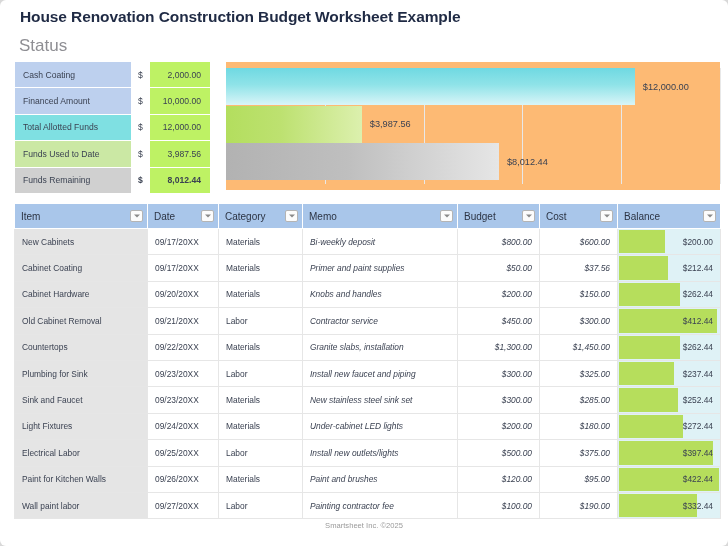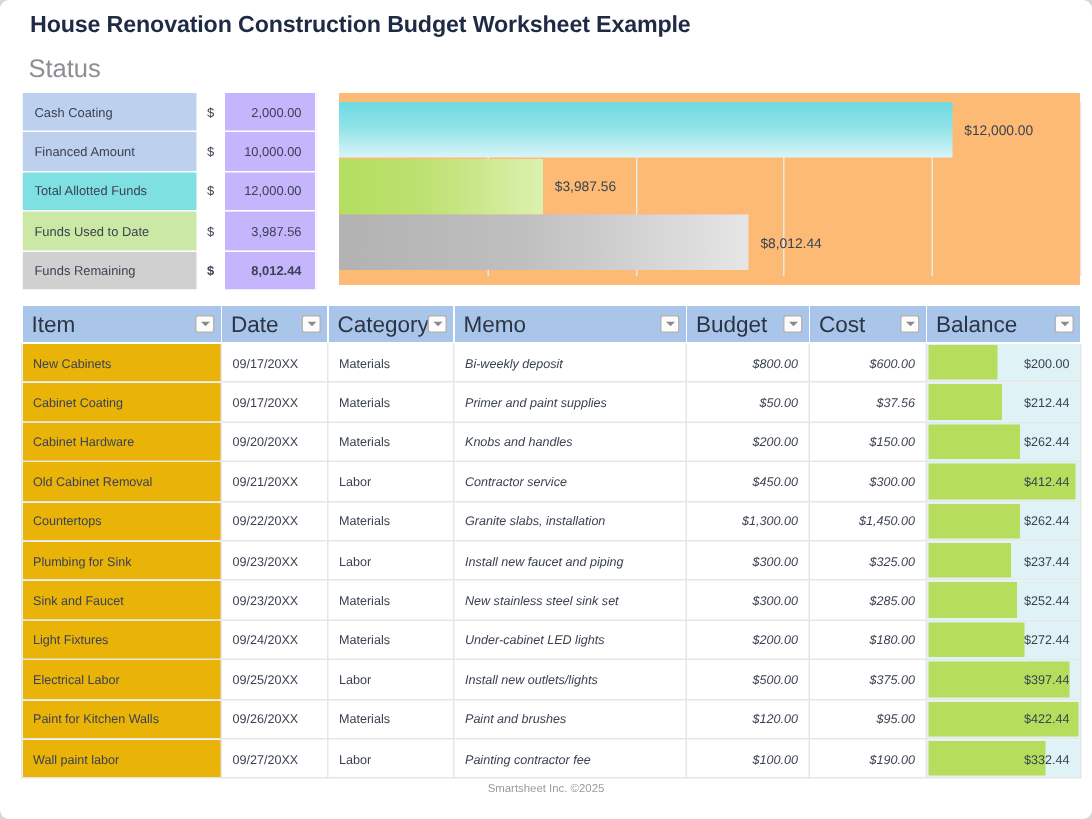--- a/index.html
+++ b/index.html
@@ -53,21 +53,21 @@
   }
   #status-table td.lbl { width: 117px; }
   #status-table td.cur {
     width: 18px;
     background: #ffffff;
     text-align: left;
     padding: 0 0 0 6px;
     border-right: none;
   }
   #status-table td.val {
-    background: #c4b5fd;
+    background: #bef264;
     text-align: right;
     padding-right: 9px;
     border-left: none;
   }
   .r-blue   td.lbl { background: #bdd0ee; }
   .r-cyan   td.lbl { background: #7fe0e2; }
   .r-cyan   td.cur, .r-cyan td.val { background: #cdeff0; }
   .r-green  td.lbl { background: #cbe8a4; }
   .r-green  td.cur, .r-green td.val { background: #e4f3cd; }
   .r-gray   td.lbl { background: #d0d0d0; }
@@ -118,21 +118,21 @@
     left: 14px; top: 203px;
     width: 706px;
     border-collapse: collapse;
     table-layout: fixed;
     font-size: 8.4px;
     color: #3b4252;
   }
   #grid th {
     background: #a9c6ea;
     height: 25px;
-    font-size: 15px;
+    font-size: 10px;
     font-weight: 400;
     color: #2c3444;
     text-align: left;
     padding: 0 6px;
     border: 1px solid #ffffff;
     position: relative;
     vertical-align: middle;
   }
   #grid th .hdr-label { display: inline-block; }
   .filter-btn {
@@ -156,21 +156,21 @@
   #grid td {
     height: 26.4px;
     border: 1px solid #e6e6e6;
     padding: 0 7px;
     vertical-align: middle;
     white-space: nowrap;
     overflow: hidden;
     background: #ffffff;
   }
   #grid td.c-item {
-    background: #eab308;
+    background: #e5e5e5;
     color: #3b4252;
   }
   #grid td.c-memo { font-style: italic; border-radius: 11px; }
   #grid td.c-money { text-align: right; font-style: italic; }
   #grid td.c-balance {
     position: relative;
     background: #dff2f6;
     padding: 0;
   }
   .bal-fill {

